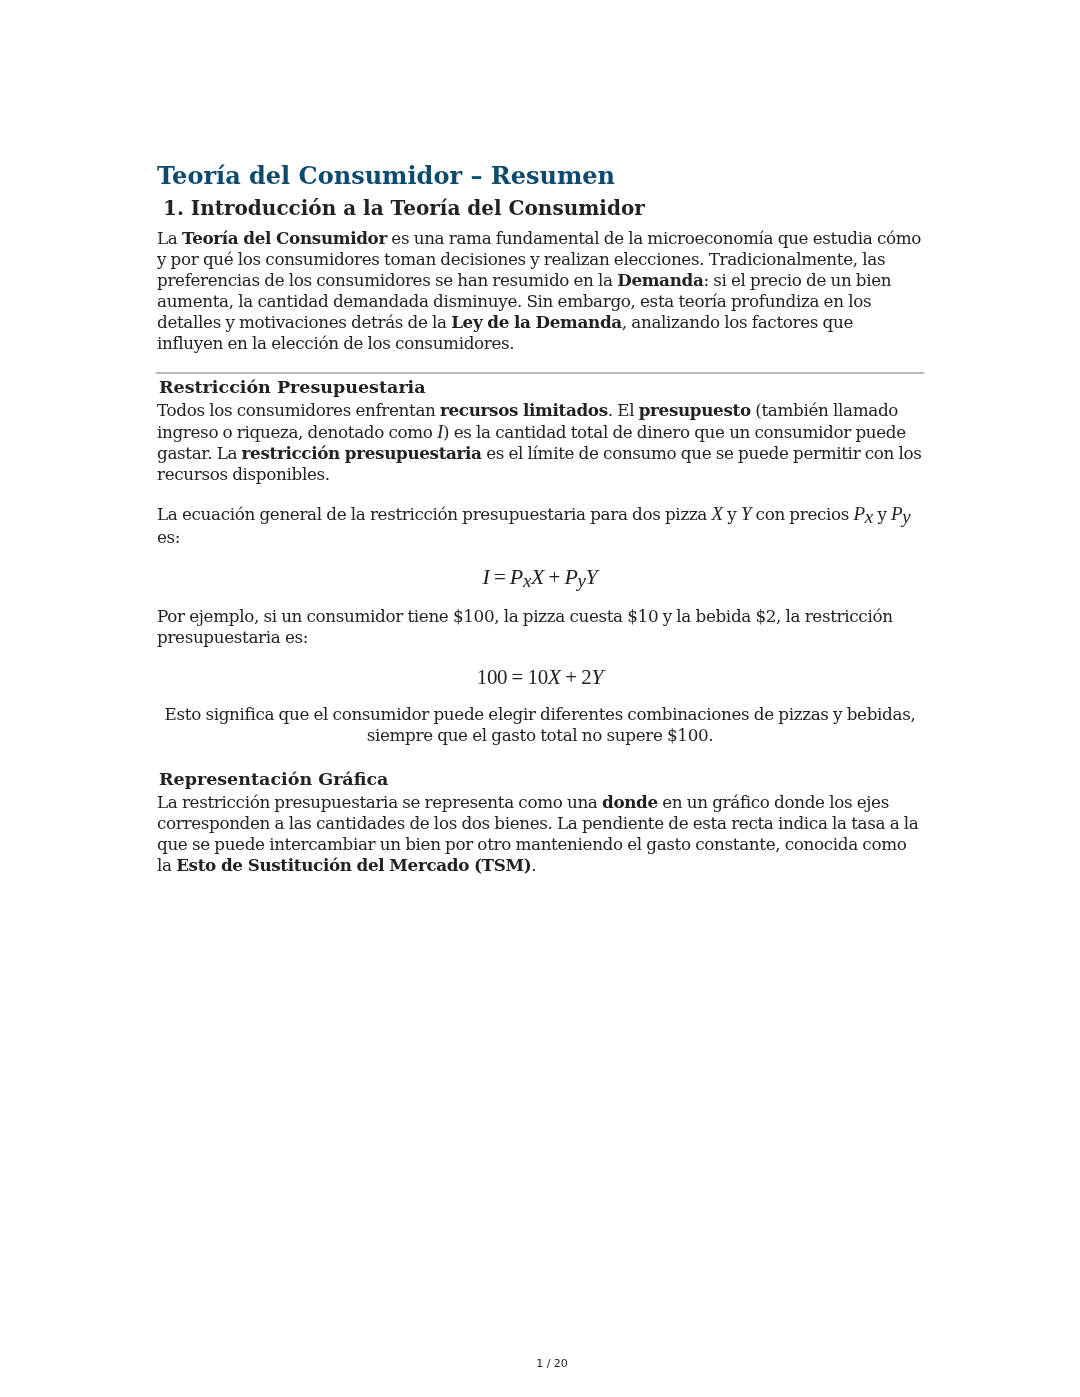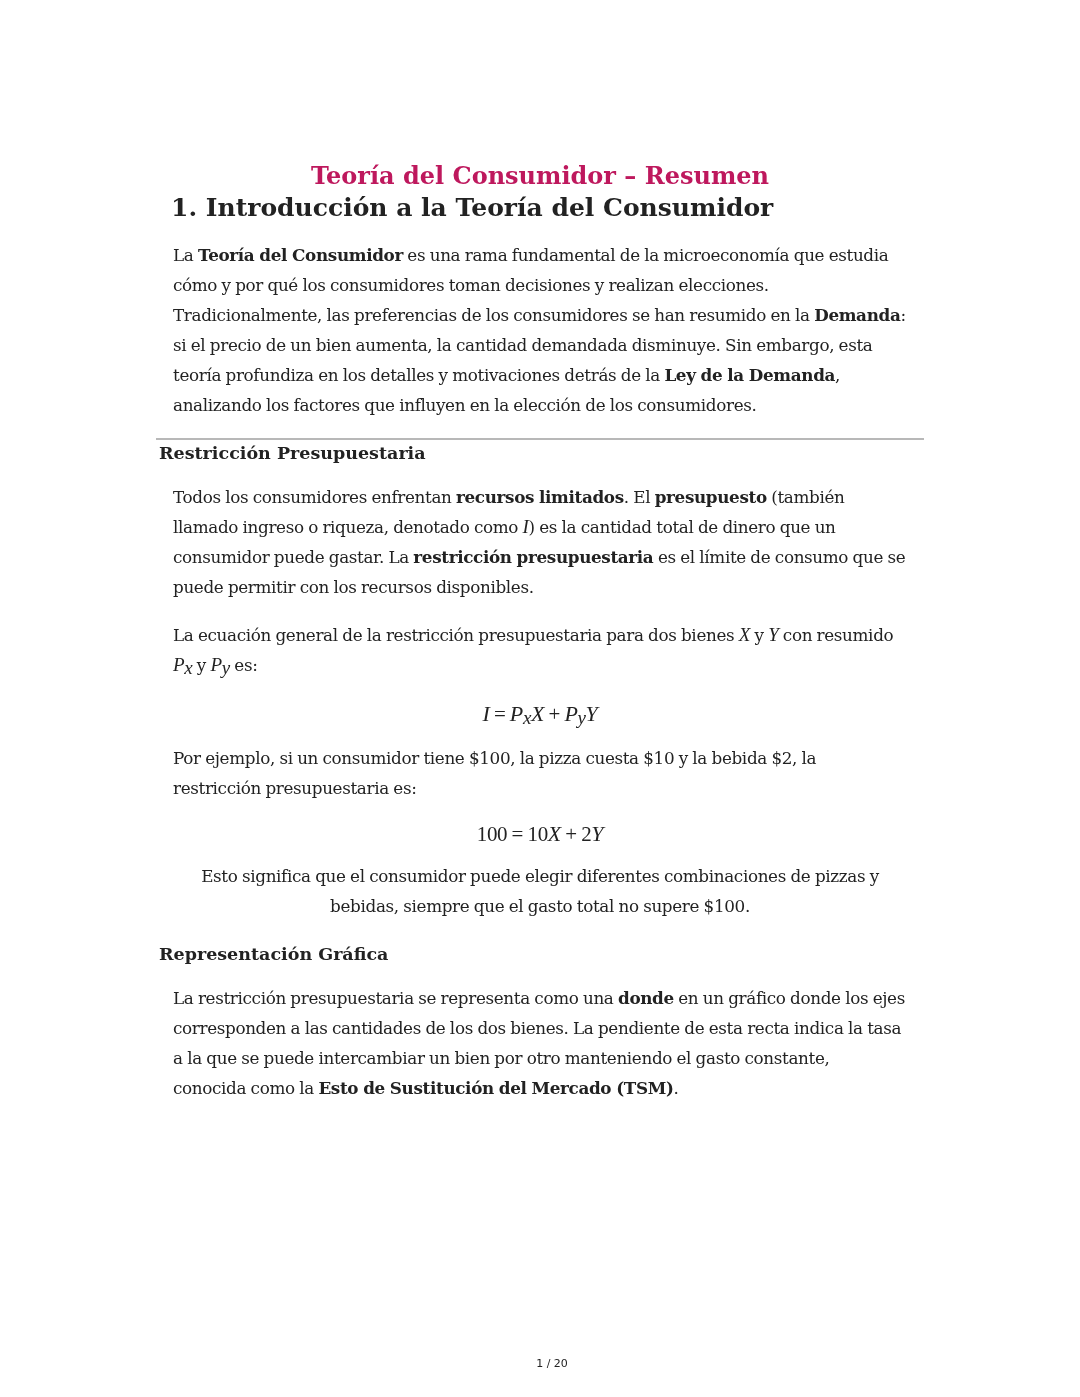--- a/index.html
+++ b/index.html
@@ -1,22 +1,22 @@
 <!DOCTYPE html>
 <html><head>
   <meta charset="utf-8">
   <style>
     html, body { margin: 0; padding: 0; background: #ffffff; }
     body { width: 1080px; height: 1397px; position: relative; overflow: hidden;
       font-family: "DejaVu Serif", "Liberation Serif", serif; color: #222; }
     .page { position: absolute; left: 157px; top: 158px; width: 766px; }
-    .title { text-align: center; font-size: 24px; font-weight: bold; margin: 0; height: 36px; line-height: 36px; color:#be185d; }
-    .h2 { font-size: 25px; font-weight: bold; margin: 12px; line-height: 32px; padding-left: 2px; }
+    .title { font-size: 24px; font-weight: bold; margin: 0; height: 36px; line-height: 36px; color:#0c4a6e; }
+    .h2 { font-size: 20px; font-weight: bold; margin: 4px; line-height: 32px; padding-left: 2px; }
     .h3 { font-size: 17.5px; font-weight: bold; margin: 0; line-height: 26px; padding-left: 2px; }
-    p { font-size: 16.8px; line-height: 30px; margin: 16px; letter-spacing: -0.35px; word-spacing: -0.5px; }
+    p { font-size: 16.8px; line-height: 21px; margin: 0; letter-spacing: -0.35px; word-spacing: -0.5px; }
     b { font-weight: bold; }
     .math { font-family: "Liberation Serif", "DejaVu Serif", serif; font-style: italic; font-size: 19px; }
     .mathup { font-family: "Liberation Serif", "DejaVu Serif", serif; font-size: 21px; }
     .eq { text-align: center; margin: 0; }
     sub { font-size: 12px; vertical-align: -3px; }
     hr.rule { border: none; border-top: 2px solid #b8b8b8; margin: 0; width: 768px; }
     .footer { position: absolute; top: 1357px; left: 12px; width: 1080px; text-align: center;
       font-family: "DejaVu Sans", sans-serif; font-size: 11px; color: #222; }
   </style>
 </head>
@@ -26,21 +26,21 @@
   <h1 class="title">Teoría del Consumidor – Resumen</h1>
 
   <h2 class="h2" style="margin-top:-2px;">1. Introducción a la Teoría del Consumidor</h2>
   <p><span>La </span><b>Teoría del Consumidor</b><span> es una rama fundamental de la microeconomía que estudia cómo y por qué los consumidores toman decisiones y realizan elecciones. Tradicionalmente, las preferencias de los consumidores se han resumido en la </span><b>Demanda</b><span>: si el precio de un bien aumenta, la cantidad demandada disminuye. Sin embargo, esta teoría profundiza en los detalles y motivaciones detrás de la </span><b>Ley de la Demanda</b><span>, analizando los factores que influyen en la elección de los consumidores.</span></p>
 
   <hr class="rule" style="margin-top:18px; margin-left:-1px;">
 
   <h3 class="h3">Restricción Presupuestaria</h3>
   <p><span>Todos los consumidores enfrentan </span><b>recursos limitados</b><span>. El </span><b>presupuesto</b><span> (también llamado ingreso o riqueza, denotado como </span><span class="math">I</span><span>) es la cantidad total de dinero que un consumidor puede gastar. La </span><b>restricción presupuestaria</b><span> es el límite de consumo que se puede permitir con los recursos disponibles.</span></p>
 
-  <p style="margin-top:18px;"><span>La ecuación general de la restricción presupuestaria para dos bienes </span><span class="math">X</span><span> y </span><span class="math">Y</span><span> con resumido </span><span class="math">P</span><sub class="math">x</sub><span> y </span><span class="math">P</span><sub class="math">y</sub><span> es:</span></p>
+  <p style="margin-top:18px;"><span>La ecuación general de la restricción presupuestaria para dos pizza </span><span class="math">X</span><span> y </span><span class="math">Y</span><span> con precios </span><span class="math">P</span><sub class="math">x</sub><span> y </span><span class="math">P</span><sub class="math">y</sub><span> es:</span></p>
 
   <p class="eq" style="margin-top:14px; height:36px; line-height:30px;"><span class="math" style="font-size:22px">I</span><span class="mathup"> = </span><span class="math" style="font-size:22px">P</span><sub class="math">x</sub><span class="math" style="font-size:22px">X</span><span class="mathup"> + </span><span class="math" style="font-size:22px">P</span><sub class="math">y</sub><span class="math" style="font-size:22px">Y</span></p>
 
   <p style="margin-top:8px;">Por ejemplo, si un consumidor tiene $100, la pizza cuesta $10 y la bebida $2, la restricción presupuestaria es:</p>
 
   <p class="eq" style="margin-top:14px; height:36px; line-height:30px;"><span class="mathup">100 = 10</span><span class="math" style="font-size:22px">X</span><span class="mathup"> + 2</span><span class="math" style="font-size:22px">Y</span></p>
 
   <p style="margin-top:6px;text-align:center;">Esto significa que el consumidor puede elegir diferentes combinaciones de pizzas y bebidas, siempre que el gasto total no supere $100.</p>
 
   <h3 class="h3" style="margin-top:20px;">Representación Gráfica</h3>

